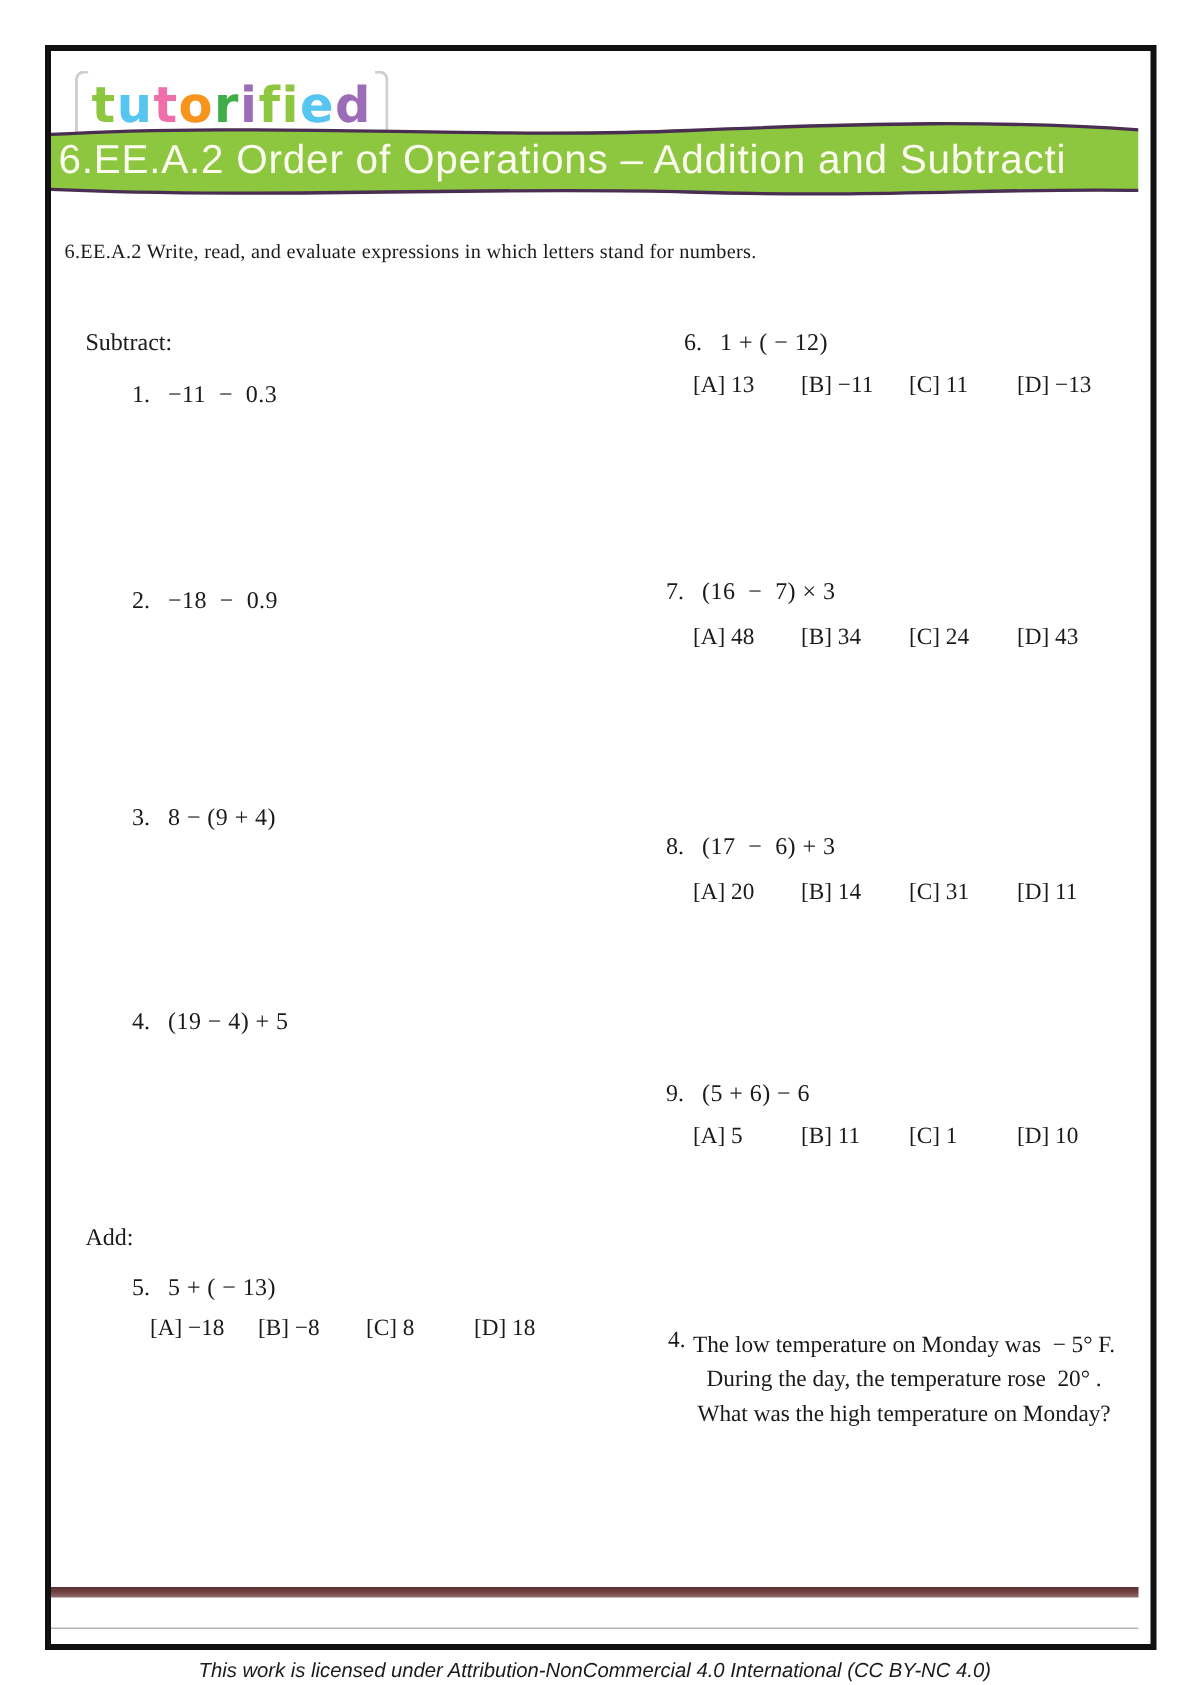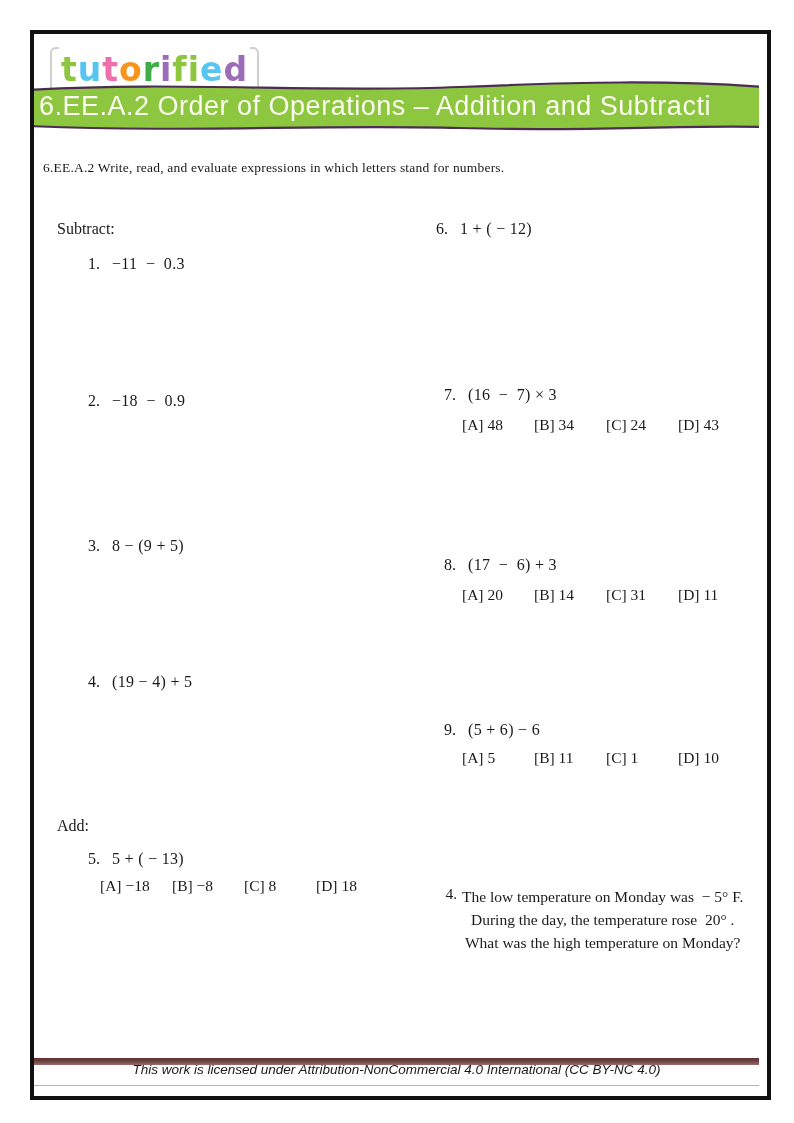--- a/index.html
+++ b/index.html
@@ -33,21 +33,21 @@
   .prob .pexpr{white-space:pre;letter-spacing:.3px;}
   .choices{position:absolute;font-size:15.5px;white-space:nowrap;}
   .choices .choice{display:inline-block;width:72px;white-space:pre;}
   .wordprob{position:absolute;font-size:15.5px;}
   .wordprob .pnum{position:absolute;left:-31px;top:0;width:26px;text-align:right;}
   .wordprob .wline{white-space:pre;line-height:23px;text-align:center;}
 
   
   .footer-bar{position:absolute;left:0;top:1024px;width:725px;height:7px;
       background:linear-gradient(to bottom,#5d3131 0%,#6f4040 45%,#957070 100%);}
-  .footer-license{position:absolute;left:0;top:1028px;width:725px;text-align:center;
+  .footer-license{position:absolute;left:0;top:1072px;width:725px;text-align:center;
       font-family:"Liberation Sans", sans-serif;font-style:italic;font-size:13.5px;}
   .bottom-hairline{position:absolute;left:0;top:1051px;width:725px;height:1px;background:#b5b5b5;}
 </style>
 </head>
 <body>
 
 <div class="page">
   <div class="inner">
 
     <div class="logo">
@@ -78,38 +78,41 @@
 
     <div class="prob" style="top:221px;left:40px">
       <span class="pnum">1.</span><span class="pexpr">−11  −  0.3</span>
     </div>
 
     <div class="prob" style="top:358px;left:40px">
       <span class="pnum">2.</span><span class="pexpr">−18  −  0.9</span>
     </div>
 
     <div class="prob" style="top:503px;left:40px">
-      <span class="pnum">3.</span><span class="pexpr">8 − (9 + 5)</span>
+      <span class="pnum">3.</span><span class="pexpr">8 − (9 + 4)</span>
     </div>
 
     <div class="prob" style="top:639px;left:40px">
       <span class="pnum">4.</span><span class="pexpr">(19 − 4) + 5</span>
     </div>
 
     <div class="section-label" style="top:783px;left:23px">Add:</div>
 
     <div class="prob" style="top:816px;left:40px">
       <span class="pnum">5.</span><span class="pexpr">5 + ( − 13)</span>
     </div>
     <div class="choices" style="top:843px;left:66px">
       <span class="choice">[A] −18</span><span class="choice">[B] −8</span><span class="choice">[C] 8</span><span class="choice">[D] 18</span>
     </div>
 
-    <div class="prob" style="top:186px;left:388px">
+    <div class="prob" style="top:186px;left:408px">
       <span class="pnum">6.</span><span class="pexpr">1 + ( − 12)</span>
+    </div>
+    <div class="choices" style="top:214px;left:428px">
+      <span class="choice">[A] 13</span><span class="choice">[B] −11</span><span class="choice">[C] 11</span><span class="choice">[D] −13</span>
     </div>
 
     <div class="prob" style="top:352px;left:396px">
       <span class="pnum">7.</span><span class="pexpr">(16  −  7) × 3</span>
     </div>
     <div class="choices" style="top:382px;left:428px">
       <span class="choice">[A] 48</span><span class="choice">[B] 34</span><span class="choice">[C] 24</span><span class="choice">[D] 43</span>
     </div>
 
     <div class="prob" style="top:522px;left:396px">

